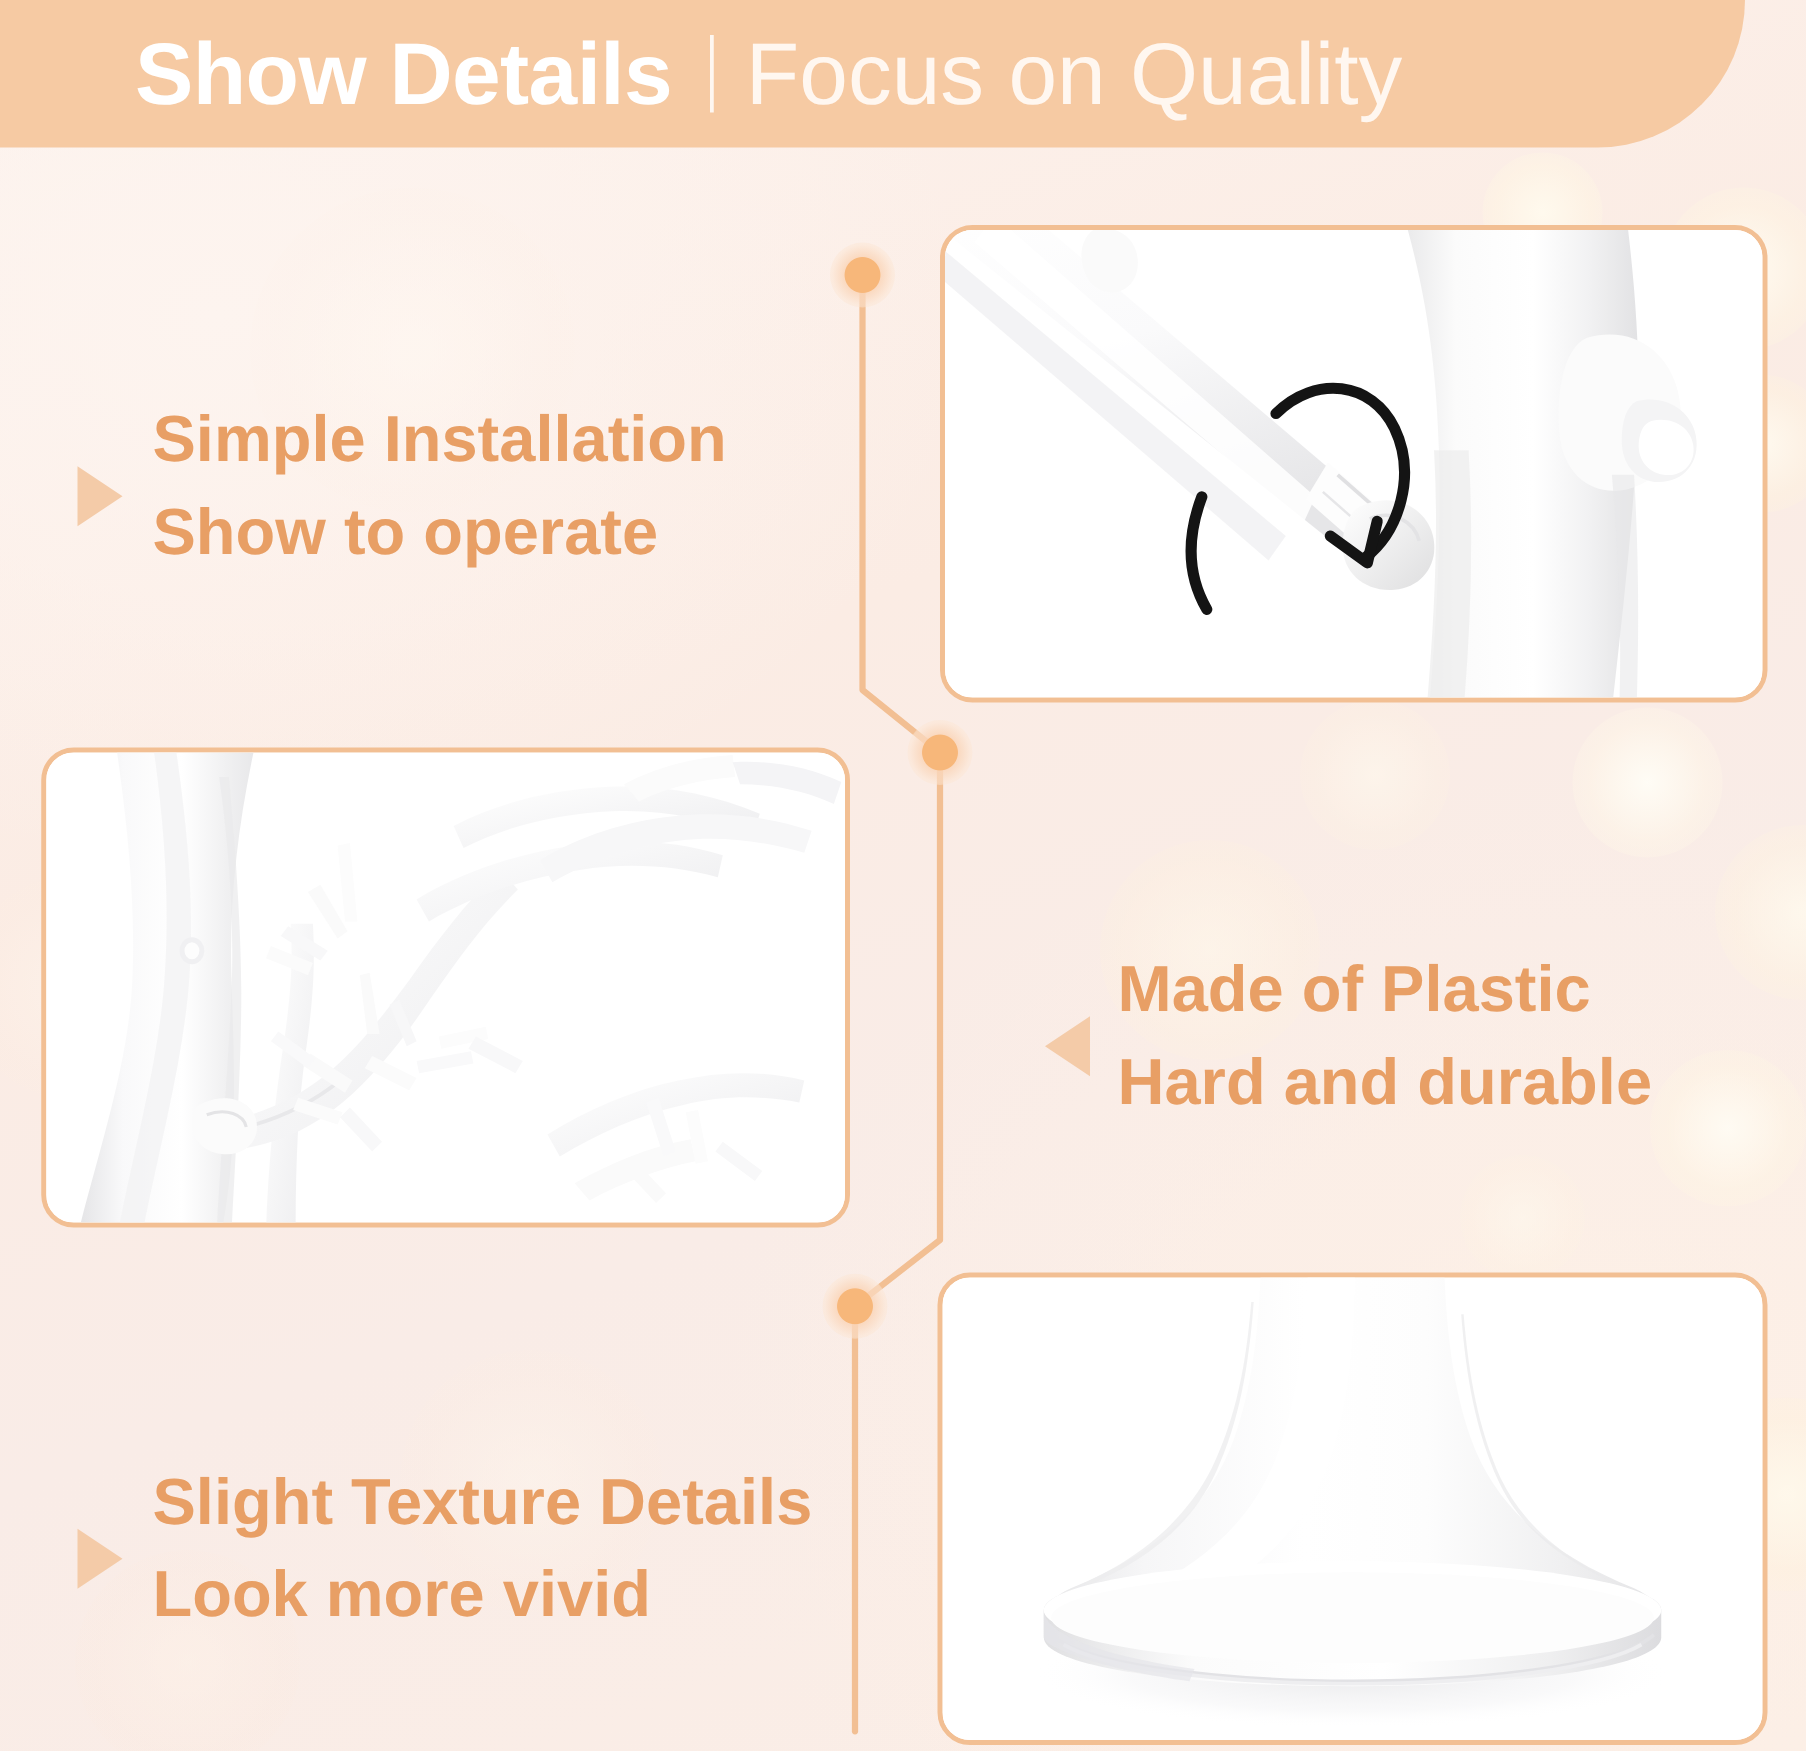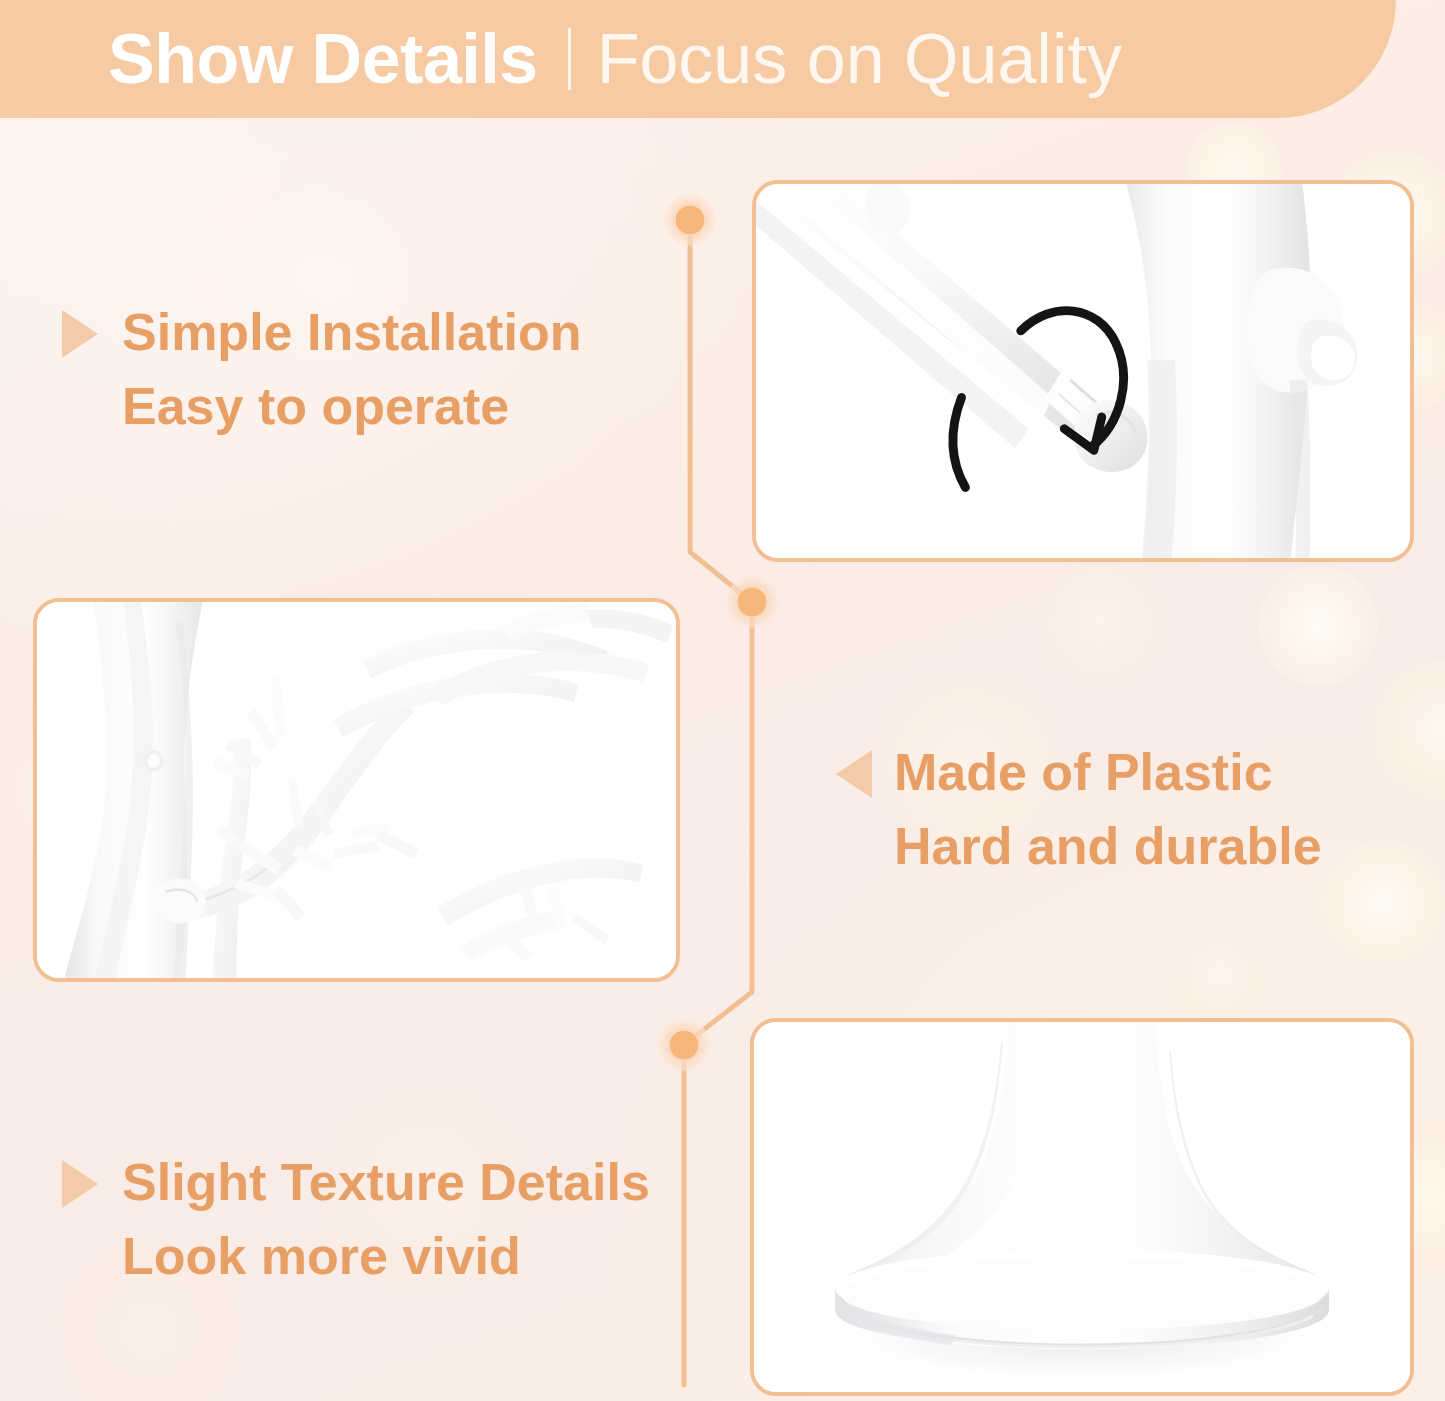--- a/index.html
+++ b/index.html
@@ -106,21 +106,22 @@
     position: absolute;
     inset: 0;
     overflow: hidden;
   }
   .photo-inner svg { display: block; width: 100%; height: 100%; }
 
   
   .feature {
     position: absolute;
     display: flex;
-    align-items: flex-start;
+    align-items: center;
+    margin-top: 20px;
   }
   .feature-bullet {
     flex: none;
     margin-top: 14px;
   }
   .feature-bullet.right {
     width: 0; height: 0;
     border-top: 24px solid transparent;
     border-bottom: 24px solid transparent;
     border-left: 36px solid #f4cba8;
@@ -371,21 +372,21 @@
 
         <path d="M82,272 C82,292 132,310 204,320 L200,330 C128,320 82,302 82,294 Z" fill="#e6e6e9" opacity="0.7"></path>
       </svg>
     </div>
   </div>
 
   <div class="feature" style="left:62px; top:296px;">
     <span class="feature-bullet right"></span>
     <span class="feature-text">
       <span>Simple Installation</span>
-      <span class="l2">Easy to operate</span>
+      <span class="l2">Show to operate</span>
     </span>
   </div>
 
   <div class="feature" style="left:836px; top:736px;">
     <span class="feature-bullet left"></span>
     <span class="feature-text">
       <span>Made of Plastic</span>
       <span class="l2">Hard and durable</span>
     </span>
   </div>

